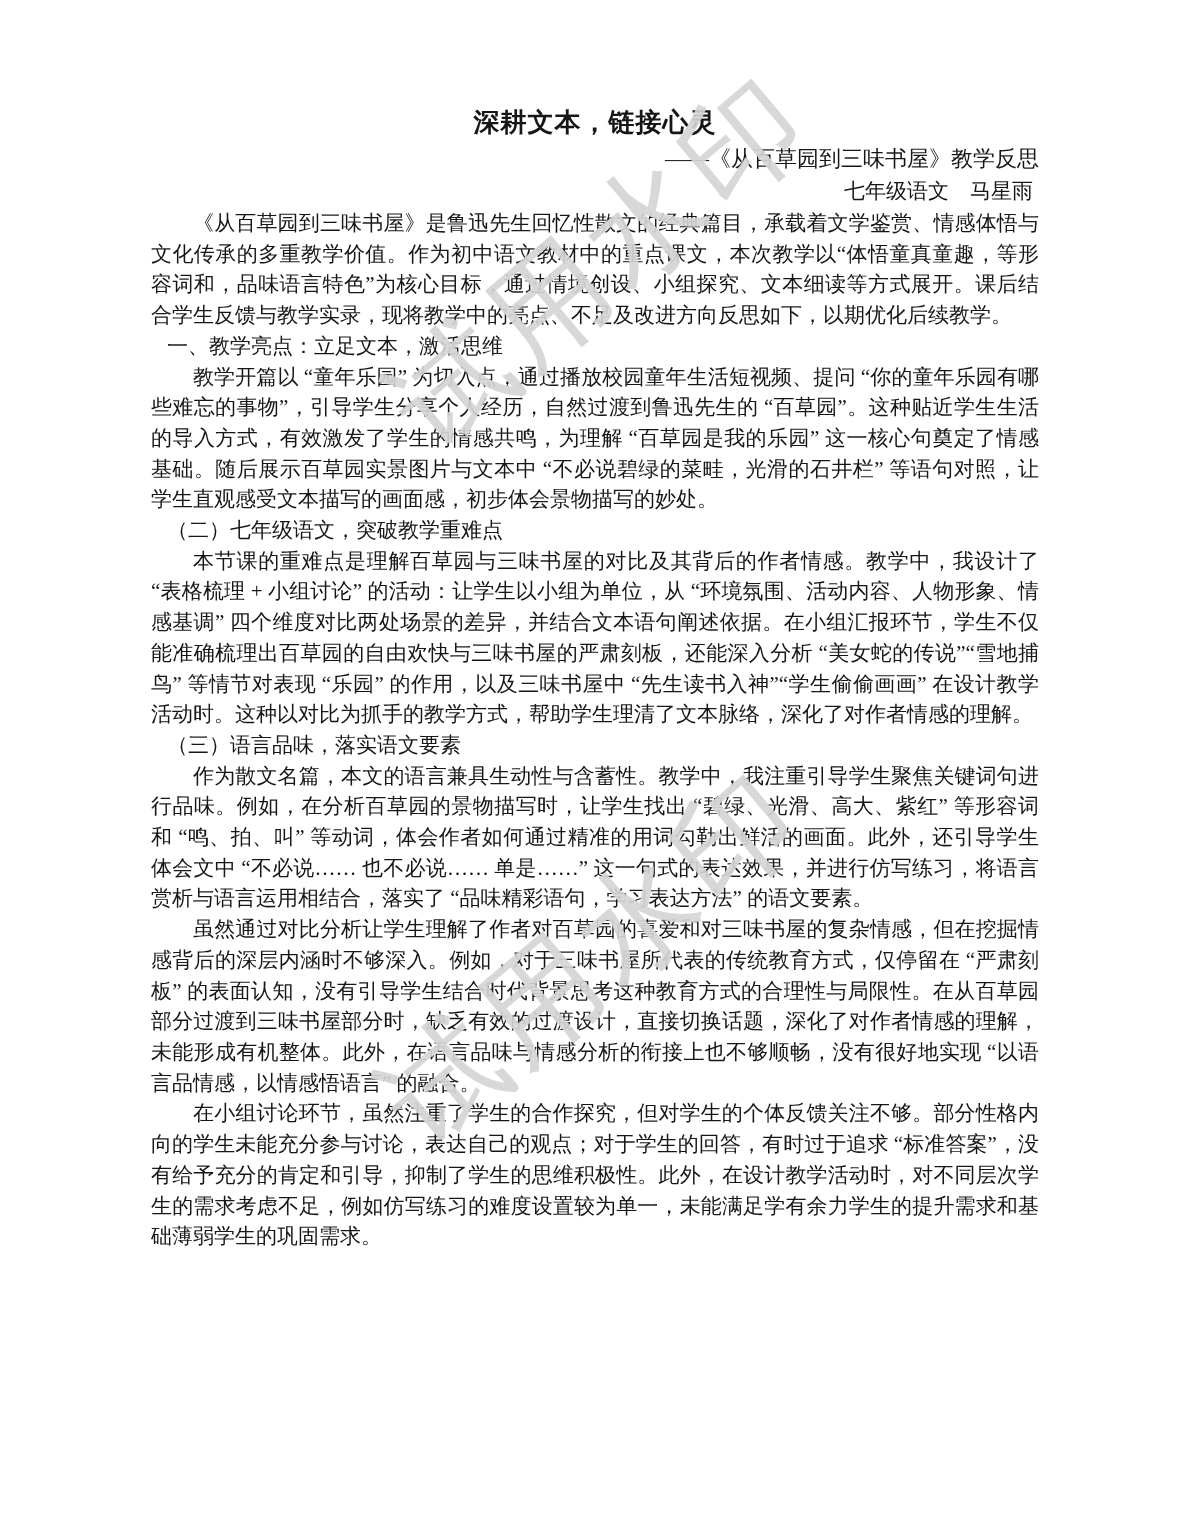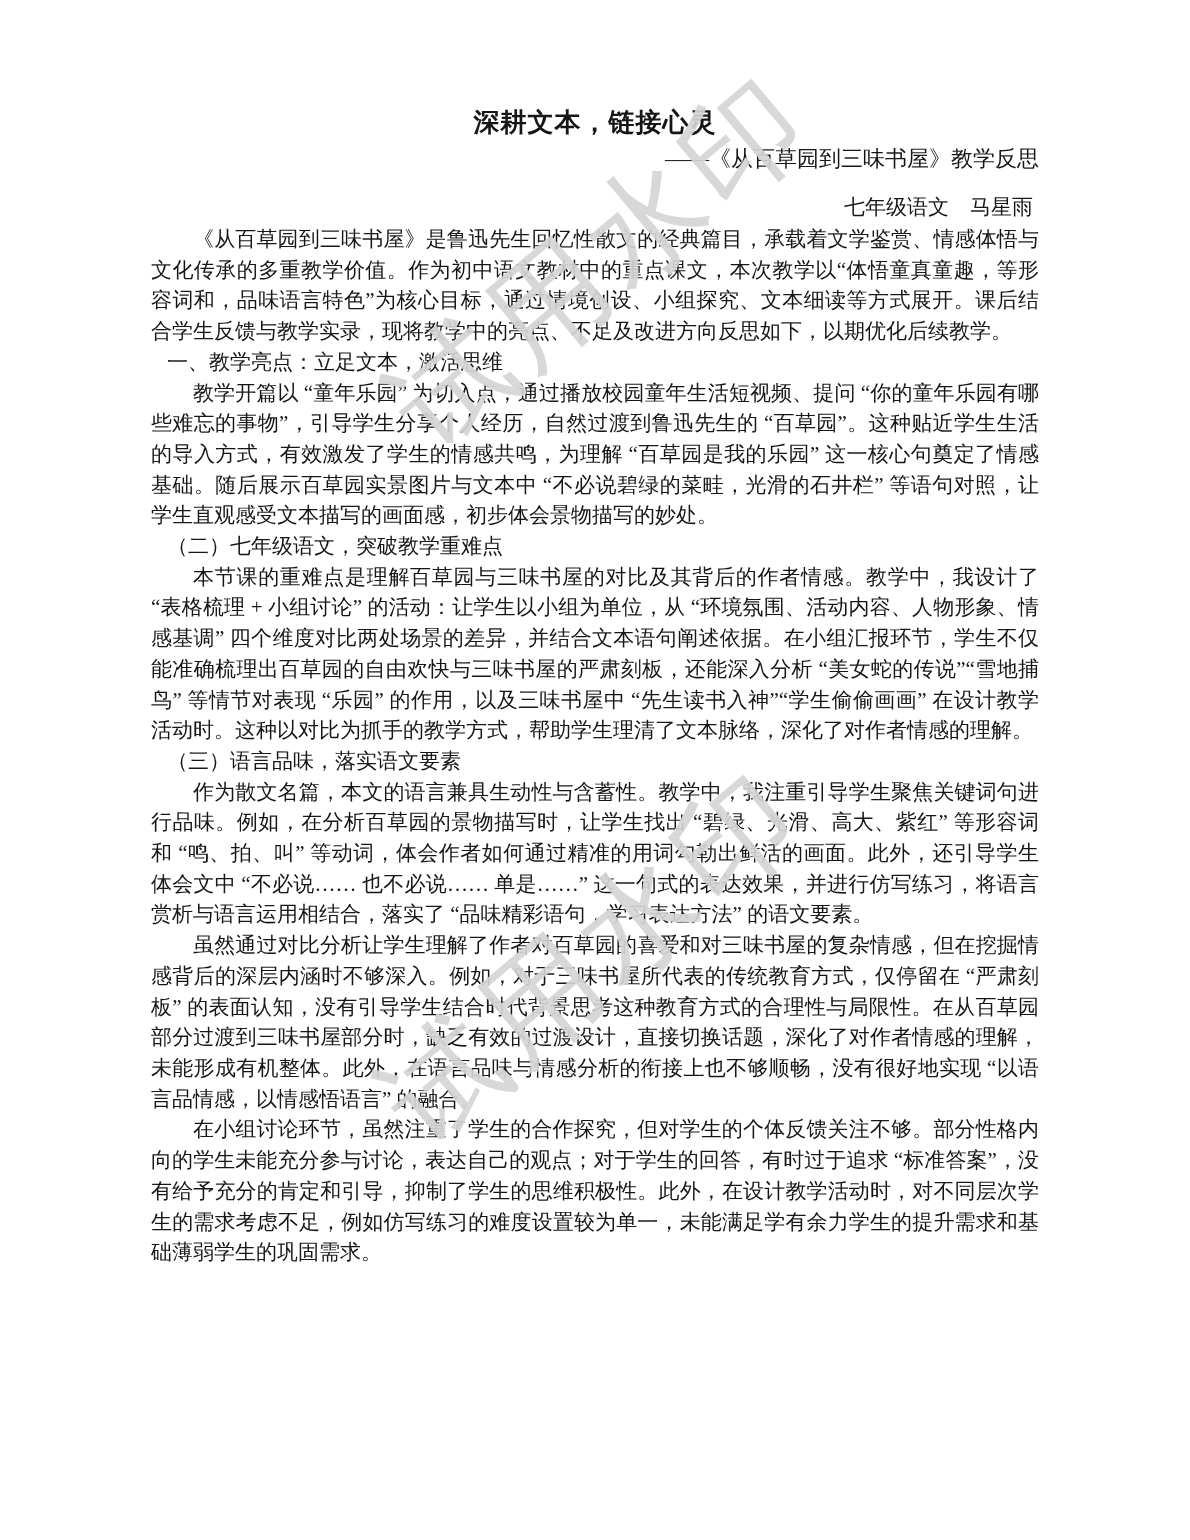--- a/index.html
+++ b/index.html
@@ -29,21 +29,20 @@
   .doc-subtitle {
     font-size: 22px;
     text-align: right;
     line-height: 33px;
   }
   .doc-byline {
     font-size: 21px;
     text-align: right;
     line-height: 33px;
     padding-right: 6px;
-    margin-top: 16px;
   }
   .block {
     margin: 0;
     font-size: 21px;
     line-height: 30.7px;
     text-align: justify;
     text-justify: inter-character;
   }
   .block.para { text-indent: 2em; }
   .block.heading { text-indent: 0; text-align: left; margin-left: 16px; }

